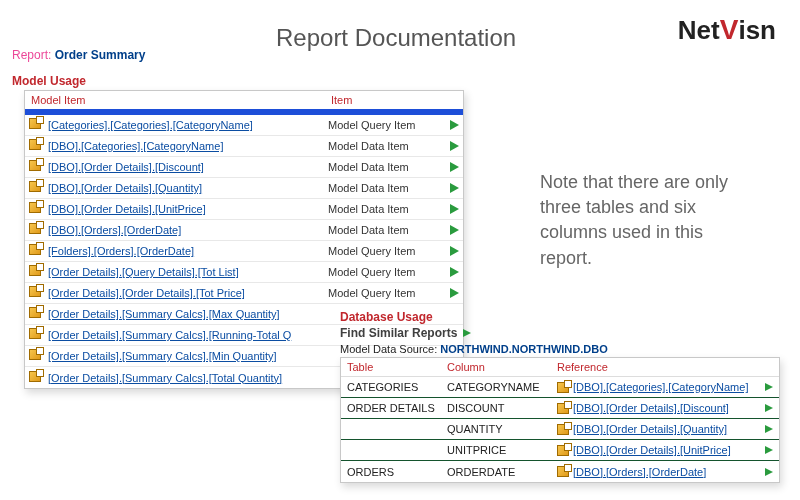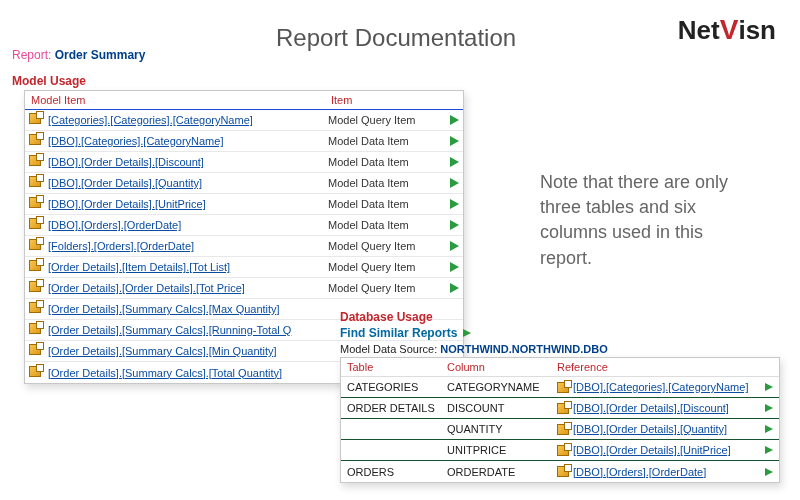--- a/index.html
+++ b/index.html
@@ -55,21 +55,21 @@
     position: absolute;
     left: 12px;
     top: 74px;
     color: #c1272d;
     font-weight: bold;
     font-size: 12px;
   }
   .thead {
     display: flex;
     background: #fff;
-    border-bottom: 1px solid #1d4ed8;
+    border-bottom: 6px solid #1d4ed8;
     font-weight: normal;
     color: #c1272d;
     font-size: 11px;
     padding: 3px 6px;
   }
   .thead .col-item { width: 300px; }
   .thead .col-type { flex: 1; }
   .row {
     display: flex;
     align-items: center;
@@ -141,21 +141,21 @@
     top: 310px;
     width: 440px;
   }
   .db-title {
     color: #c1272d;
     font-weight: bold;
     font-size: 12px;
     margin-bottom: 2px;
   }
   .find-similar {
-    color: #0369a1;
+    color: #404040;
     font-weight: bold;
     font-size: 12px;
     display: flex;
     align-items: center;
     margin-bottom: 3px;
   }
   .data-source {
     font-size: 11px;
     margin-bottom: 2px;
   }
@@ -262,21 +262,21 @@
         <span class="play"></span>
       </div>
       <div class="row">
         <span class="icon"><span class="cube-icon"></span></span>
         <span class="link">[Folders].[Orders].[OrderDate]</span>
         <span class="type">Model Query Item</span>
         <span class="play"></span>
       </div>
       <div class="row">
         <span class="icon"><span class="cube-icon"></span></span>
-        <span class="link">[Order Details].[Item Details].[Tot List]</span>
+        <span class="link">[Order Details].[Query Details].[Tot List]</span>
         <span class="type">Model Query Item</span>
         <span class="play"></span>
       </div>
       <div class="row">
         <span class="icon"><span class="cube-icon"></span></span>
         <span class="link">[Order Details].[Order Details].[Tot Price]</span>
         <span class="type">Model Query Item</span>
         <span class="play"></span>
       </div>
       <div class="row">

